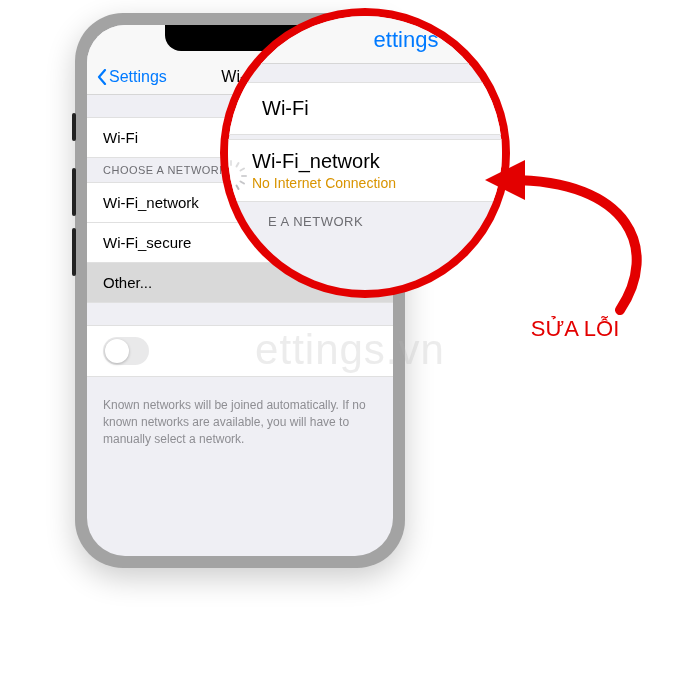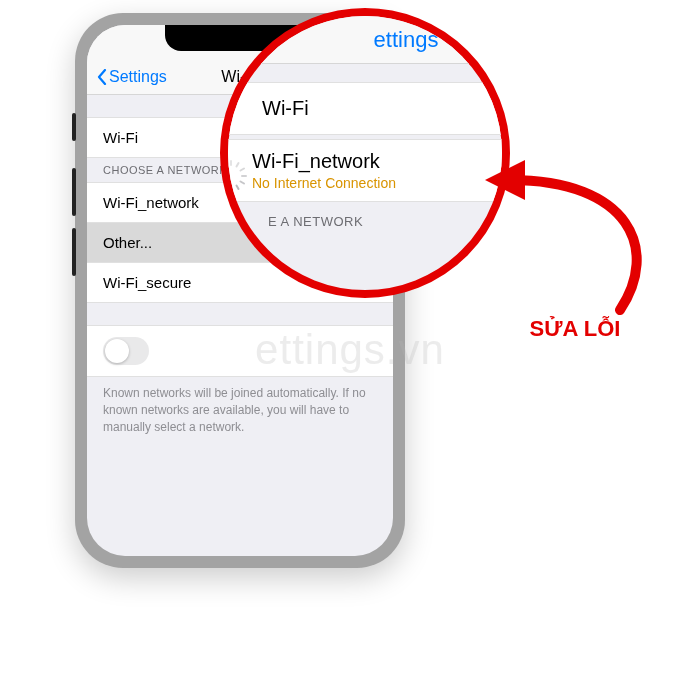--- a/index.html
+++ b/index.html
@@ -94,21 +94,21 @@
   .toggle-off {
     width: 46px; height: 28px; background: #e9e9ea; border-radius: 14px;
     position: relative;
   }
   .toggle-off::after {
     content: ""; position: absolute; left: 2px; top: 2px;
     width: 24px; height: 24px; background: #fff; border-radius: 50%;
     box-shadow: 0 1px 3px rgba(0,0,0,0.25);
   }
   .footer-text {
-    font-size: 12px; color: #8e8e93; padding: 8px 16px; line-height: 1.4;
+    font-size: 12px; color: #8e8e93; padding: 20px 16px; line-height: 1.4;
   }
 
   
   .lens {
     position: absolute;
     left: 220px; top: 8px;
     width: 290px; height: 290px;
     border-radius: 50%;
     border: 8px solid #e30000;
     background: #efeff4;
@@ -160,21 +160,21 @@
     pointer-events: none;
   }
 
   
   .caption {
     position: absolute;
     left: 450px; top: 315px;
     width: 250px;
     text-align: center;
     color: #e30000;
-    font-weight: 700;
+    font-weight: 400;
     font-size: 22px;
     line-height: 1.3;
     font-family: Arial, sans-serif;
   }
 
   
   .watermark {
     position: absolute;
     left: 50%; top: 50%;
     transform: translate(-50%, -50%);
@@ -214,25 +214,25 @@
     <div class="section-gap"></div>
     <div class="row">
       <span>Wi-Fi</span>
     </div>
 
     <div class="section-header">CHOOSE A NETWORK...</div>
     <div class="list">
       <div class="row">
           <span>Wi-Fi_network</span>
         </div>
+      <div class="row">
+          <span>Wi-Fi_secure</span>
+        </div>
       <div class="row selected">
           <span>Other...</span>
-        </div>
-      <div class="row">
-          <span>Wi-Fi_secure</span>
         </div>
     </div>
 
     <div class="section-gap"></div>
     <div class="row">
       <span class="toggle-off"></span>
     </div>
     <div class="footer-text">Known networks will be joined automatically. If no known networks are available, you will have to manually select a network.</div>
 
   </div>

